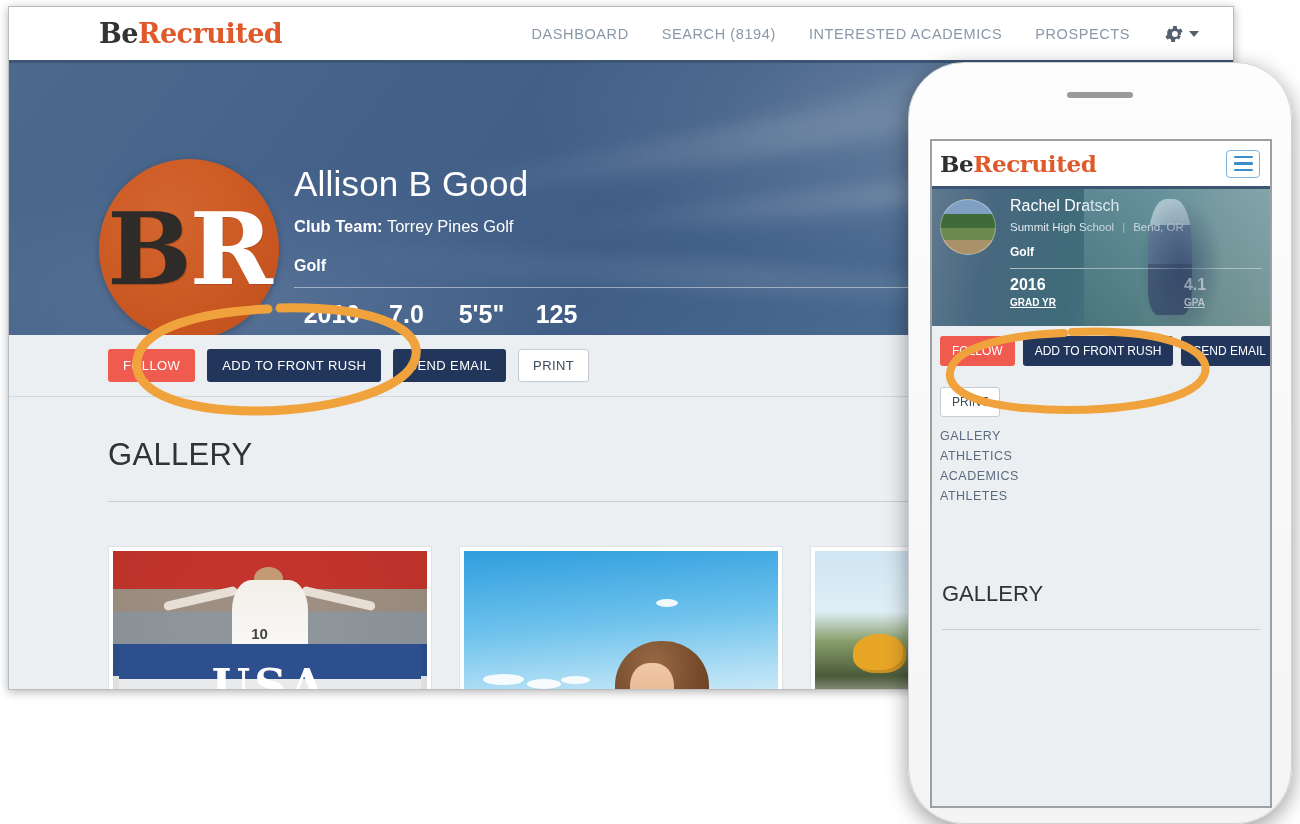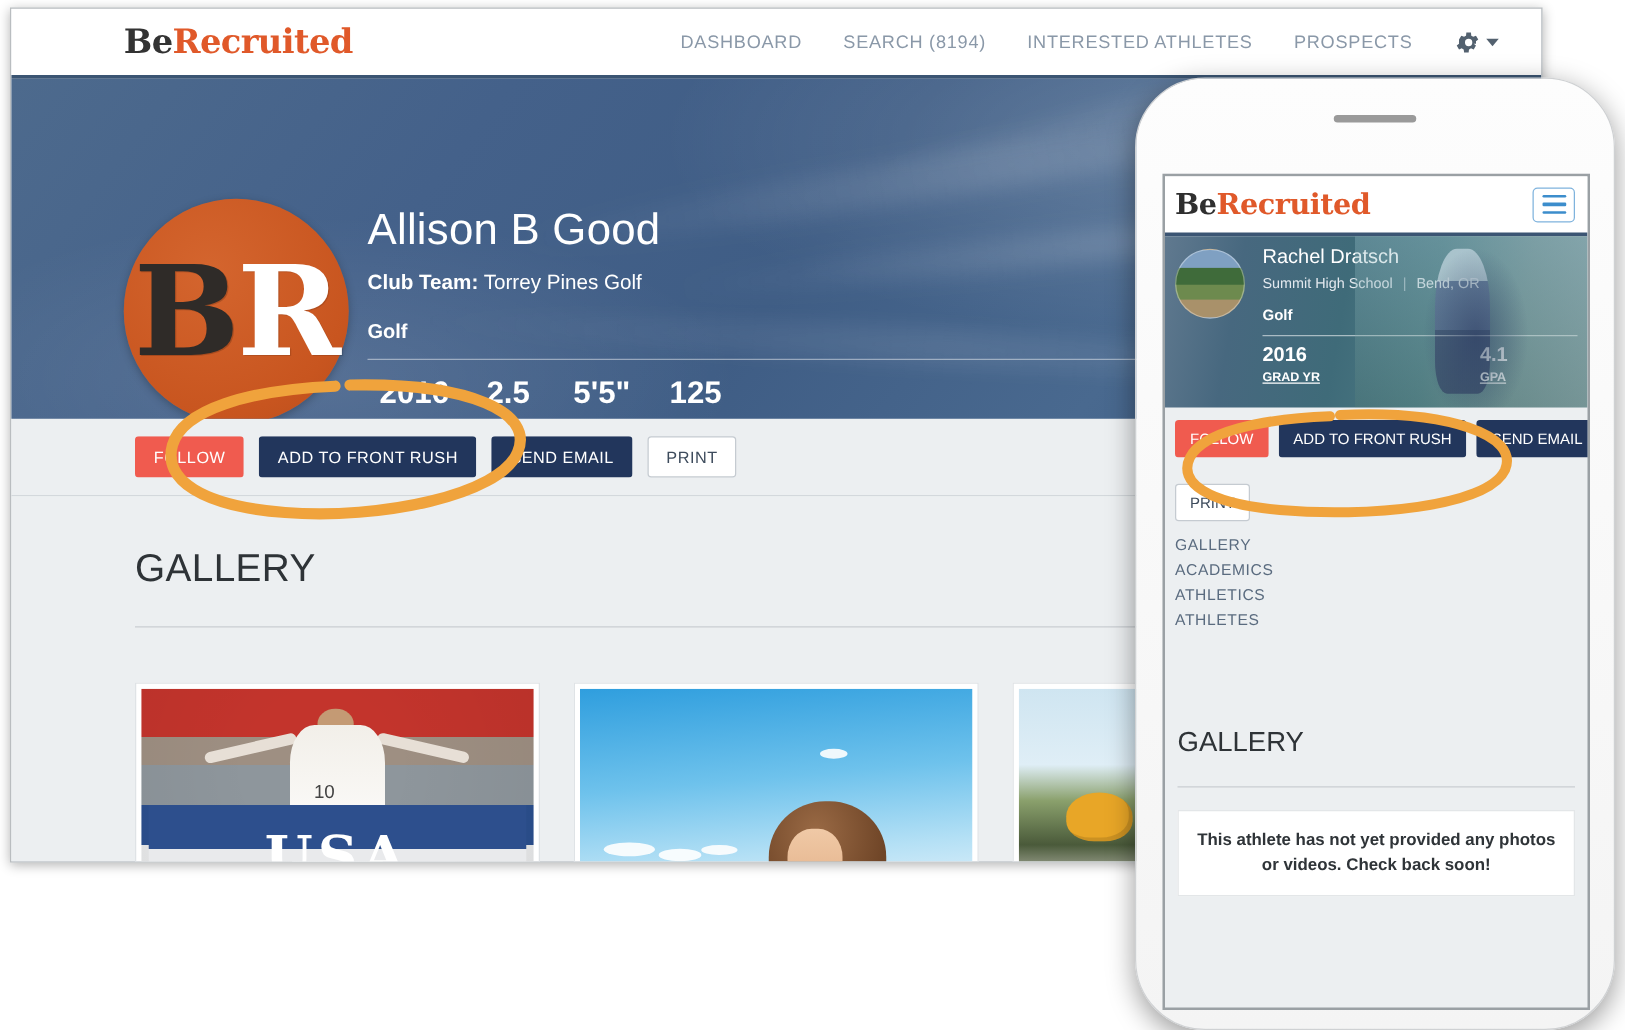--- a/index.html
+++ b/index.html
@@ -120,21 +120,21 @@
   }
   .ph-usa { position:absolute; left:2%; bottom:0; width:96%; height:42%;
     background: linear-gradient(180deg,#2d4f8d 0 52%, #e9eaec 52% 100%);
     color:#fff; font-family:"DejaVu Serif",serif; font-weight:bold; font-size:44px;
     display:flex; align-items:flex-end; justify-content:center; letter-spacing:4px; overflow:hidden; }
   .ph-player { position:absolute; left:38%; top:18%; width:24%; height:72%;
     background: linear-gradient(180deg,#f2efe9,#ffffff); border-radius:26% 26% 12% 12%; }
   .ph-arm { position:absolute; top:27%; height:9px; background:#e7dfd6; border-radius:5px; }
   .ph-arm.l { left:16%; width:24%; transform:rotate(-13deg); }
   .ph-arm.r { right:16%; width:24%; transform:rotate(13deg); }
-  .ph-num { position:absolute; left:44%; top:46%; color:#444; font-weight:normal; font-size:15px; }
+  .ph-num { position:absolute; left:44%; top:46%; color:#444; font-weight:bold; font-size:15px; }
   .ph-head { position:absolute; left:45%; top:10%; width:9%; height:15%; border-radius:50%; background:#c49a74; }
 
   .photo-sky {
     width:100%; height:100%;
     background: linear-gradient(175deg,#2f9ede 0%, #6ec2ec 45%, #b4e0f5 78%, #dff0fa 100%);
     position:relative; overflow:hidden;
   }
   .cloud { position:absolute; background:#fff; border-radius:50%; opacity:.9; filter: blur(.6px); }
   .sk-girl { position:absolute; right:22%; bottom:-14%; width:30%; height:58%;
     background: radial-gradient(ellipse at 40% 28%, #9a6a45, #6f4527 70%); border-radius: 48% 48% 38% 38%; }
@@ -238,21 +238,21 @@
 
   <div class="desktop">
 
     <div class="d-navbar">
       <div class="brand">
         <span class="be">Be</span><span class="rec">Recruited</span>
       </div>
       <div class="d-navlinks">
         <a href="#">DASHBOARD</a>
         <a href="#">SEARCH (8194)</a>
-        <a href="#">INTERESTED ATHLETES</a>
+        <a href="#">INTERESTED ACADEMICS</a>
         <a href="#">PROSPECTS</a>
         <div class="gear-wrap">
           <svg width="22" height="22" viewBox="0 0 24 24">
             <path fill="#53616f" d="M19.4 13a7.8 7.8 0 0 0 0-2l2-1.6-2-3.4-2.4 1a7.6 7.6 0 0 0-1.7-1L15 3.2h-4l-.3 2.8c-.6.2-1.2.6-1.7 1l-2.4-1-2 3.4L4.6 11a7.8 7.8 0 0 0 0 2l-2 1.6 2 3.4 2.4-1c.5.4 1.1.8 1.7 1l.3 2.8h4l.3-2.8c.6-.2 1.2-.6 1.7-1l2.4 1 2-3.4-2-1.6zM13 15.2a3.2 3.2 0 1 1 0-6.4 3.2 3.2 0 0 1 0 6.4z"></path>
           </svg>
           <span class="caret"></span>
         </div>
       </div>
     </div>
 
@@ -273,21 +273,21 @@
           <b>Club Team:</b><span> Torrey Pines Golf</span>
         </div>
         <div class="ath-sport">Golf</div>
         <div class="hr-line"></div>
         <div class="stats">
           <div class="stat">
             <div class="v">2016</div>
 
           </div>
           <div class="stat">
-            <div class="v">2.5</div>
+            <div class="v">7.0</div>
 
           </div>
           <div class="stat">
             <div class="v">5'5"</div>
 
           </div>
           <div class="stat">
             <div class="v">125</div>
 
           </div>
@@ -401,29 +401,28 @@
         <button class="p-btn follow">FOLLOW</button>
         <button class="p-btn navy">ADD TO FRONT RUSH</button>
         <button class="p-btn navy">SEND EMAIL</button>
       </div>
       <div class="p-print-row">
         <button class="p-btn white">PRINT</button>
       </div>
 
       <div class="p-menu">
         <div>GALLERY</div>
+        <div>ATHLETICS</div>
         <div>ACADEMICS</div>
-        <div>ATHLETICS</div>
         <div>ATHLETES</div>
       </div>
 
       <div class="p-gallery">
         <div class="p-gal-title">GALLERY</div>
         <div class="p-gal-rule"></div>
-        <div class="p-empty">This athlete has not yet provided any photos or videos. Check back soon!</div>
       </div>
 
     </div>
   </div>
 
   <div class="annot" style="left:128px; top:300px;">
     <svg width="300" height="120" viewBox="0 0 300 120">
       <path d="M152 8 C 248 6, 300 30, 286 62 C 272 96, 176 116, 100 110 C 34 105, 2 84, 10 56 C 18 28, 70 12, 140 9" fill="none" stroke="#F0A33C" stroke-width="9" stroke-linecap="round"></path>
     </svg>
   </div>

